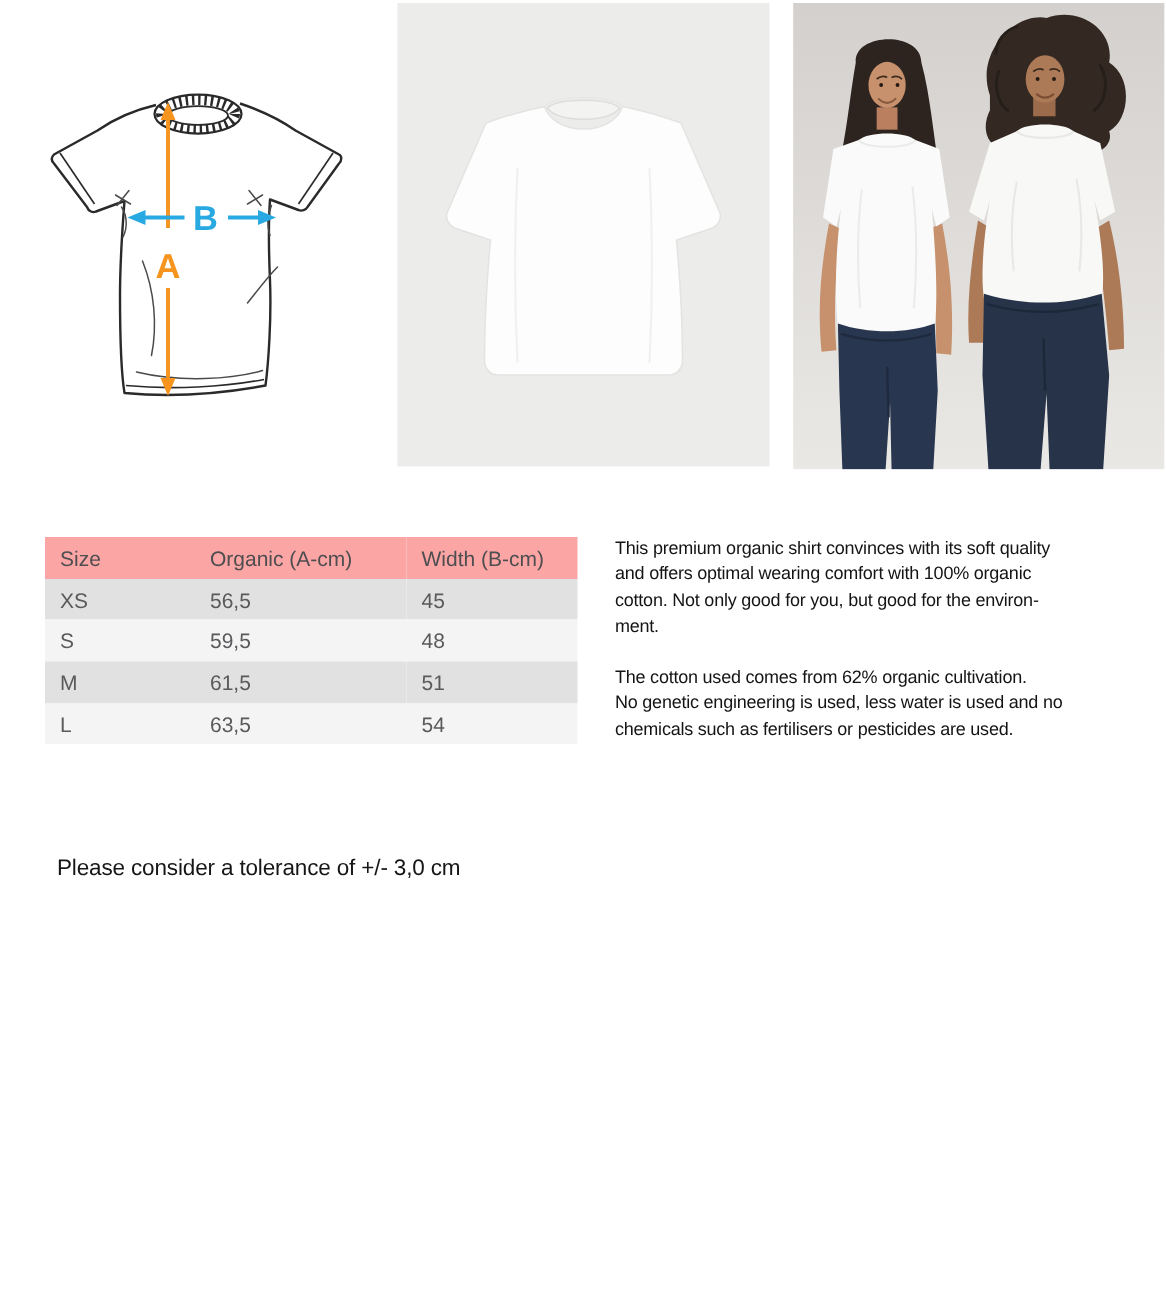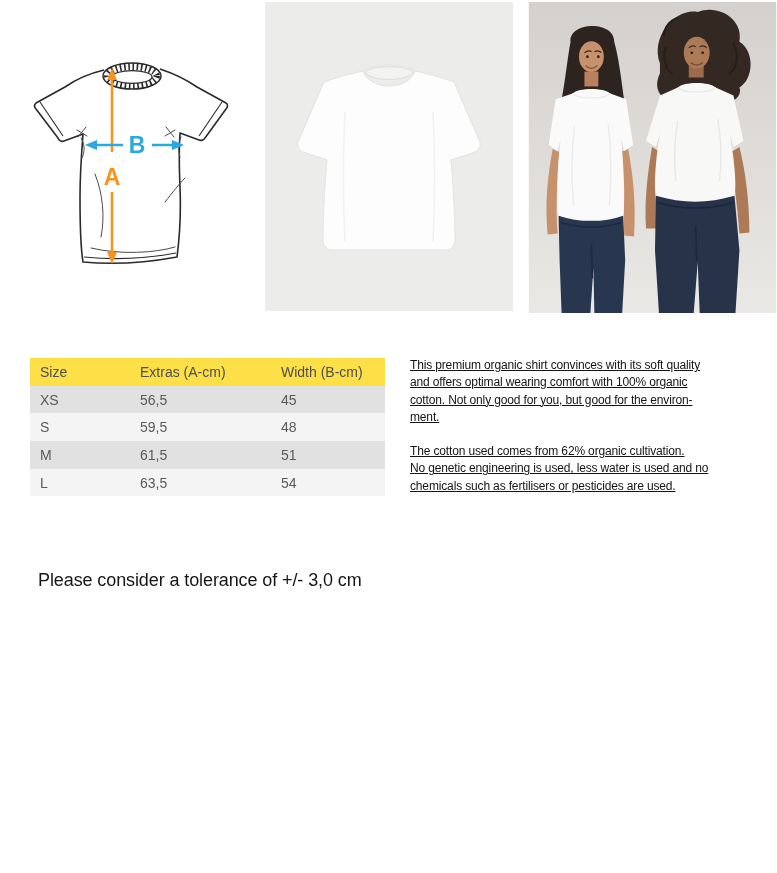--- a/index.html
+++ b/index.html
@@ -18,36 +18,36 @@
     position:absolute;left:30px;top:358px;width:355px;border-collapse:collapse;
     table-layout:fixed;font-size:14px;
   }
   .size-table col.c1{width:100px}
   .size-table col.c2{width:141px}
   .size-table col.c3{width:114px}
   .size-table th,.size-table td{
     height:27.7px;padding:0 0 0 10px;text-align:left;vertical-align:middle;
     font-weight:normal;white-space:nowrap;
   }
-  .size-table thead tr{background:#fde047;color:#4e4e50;}
+  .size-table thead tr{background:#fca5a5;color:#4e4e50;}
   .size-table tbody td{color:#5a5a5c;}
   .size-table tr.dark{background:#e1e1e1;}
   .size-table tr.light{background:#f4f4f4;}
 
   .tolerance{
-    position:absolute;left:38px;top:570px;font-size:18px;letter-spacing:-0.1px;
+    position:absolute;left:38px;top:570px;font-size:15px;letter-spacing:-0.1px;
     color:#161616;
   }
 
   
   .description{
     position:absolute;left:410px;top:357px;width:367px;
     font-size:12px;line-height:17.3px;letter-spacing:-0.15px;color:#141414;
   }
-  .description p{margin:0 0 17px 0;white-space:pre-line;text-decoration:underline;}
+  .description p{margin:0 0 17px 0;white-space:pre-line;}
 </style>
 </head>
 <body>
 
 <div class="diagram-wrap">
   <svg viewBox="0 0 212 220">
     <g fill="#ffffff" stroke="#2a2a2a" stroke-width="1.6" stroke-linejoin="round">
       <path d="M79,18 C62,22 50,28 40,35 L11,51 C9,53 9,55 11,57 L33,86 C34,89 37,90 39,89
                L58,82 C57,95 55,120 55,145 C55,175 56,198 58,210
                C90,213 125,210 152,205
@@ -157,21 +157,21 @@
 
 <table class="size-table">
   <colgroup>
       <col class="c1">
       <col class="c2">
       <col class="c3">
     </colgroup>
   <thead>
     <tr>
       <th>Size</th>
-      <th>Extras (A-cm)</th>
+      <th>Organic (A-cm)</th>
       <th>Width (B-cm)</th>
     </tr>
   </thead>
   <tbody>
     <tr class="dark">
       <td>XS</td>
       <td>56,5</td>
       <td>45</td>
     </tr>
     <tr class="light">

